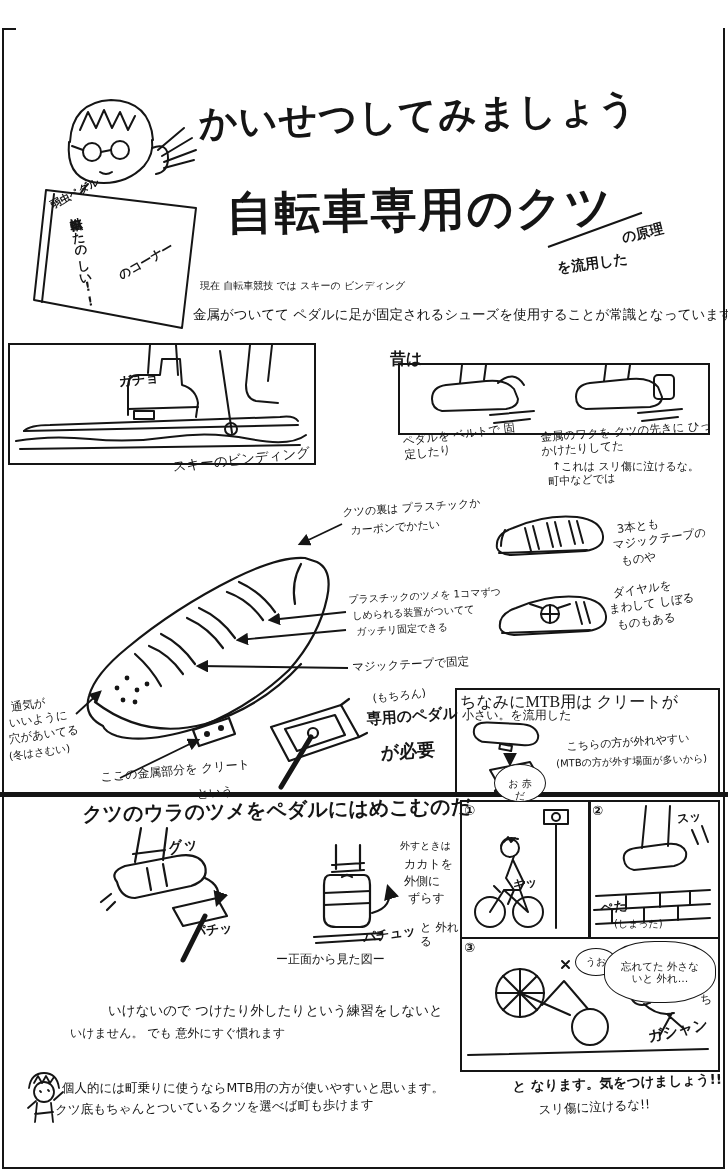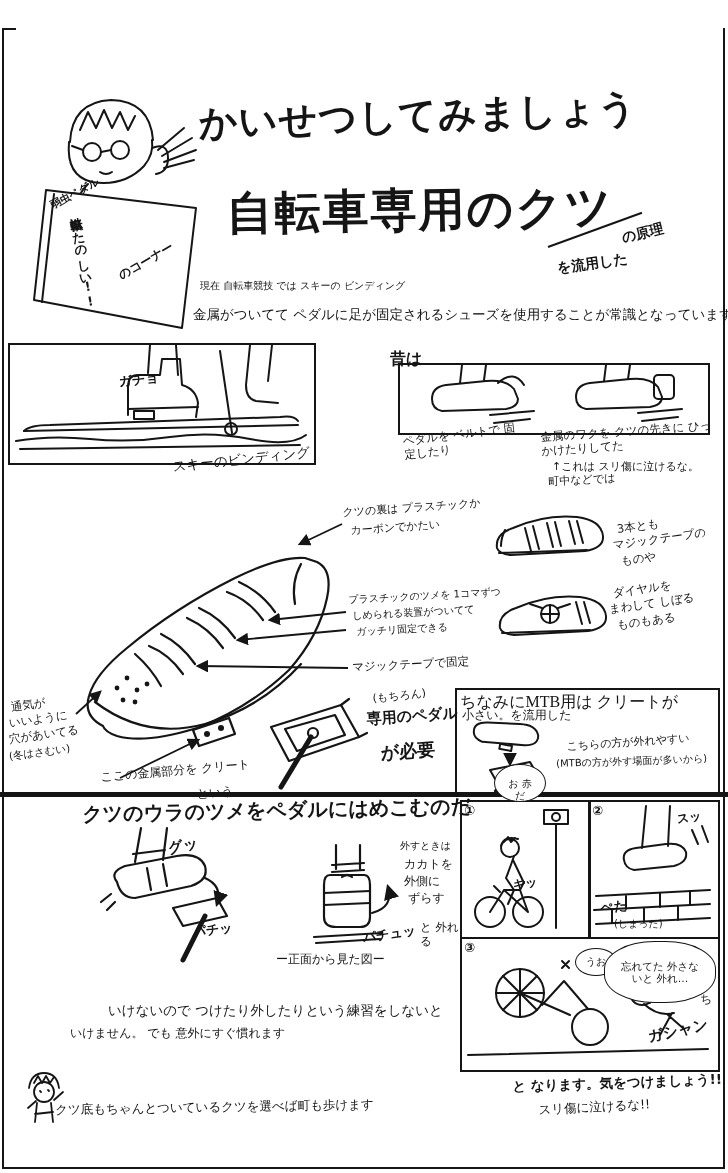--- a/index.html
+++ b/index.html
@@ -311,15 +311,16 @@
 
   <svg class="abs" style="left:22px;top:1068px;" width="45" height="62" viewBox="0 0 45 62">
     <g stroke="#151515" stroke-width="1.8" fill="none" stroke-linecap="round" stroke-linejoin="round">
       <path d="M7 20 Q9 5 22 5 Q35 5 37 20"></path>
       <path d="M12 15 L16 8 L20 15 L24 8 L28 15 L32 9"></path>
       <circle cx="22" cy="24" r="10"></circle>
       <path d="M18 23 l1 1 M26 22 l1 1"></path>
       <path d="M15 35 L13 54 M29 35 L31 54 M13 46 L31 44 M32 32 L41 24 M14 33 L6 40"></path>
     </g>
   </svg>
+  <div class="t" style="left:62px;top:1080px;font-size:12.5px;">個人的には町乗りに使うならMTB用の方が使いやすいと思います。</div>
   <div class="t" style="left:55px;top:1102px;font-size:12.5px;transform:rotate(-1deg);">クツ底もちゃんとついているクツを選べば町も歩けます</div>
 
 </div>
 
 </body></html>

